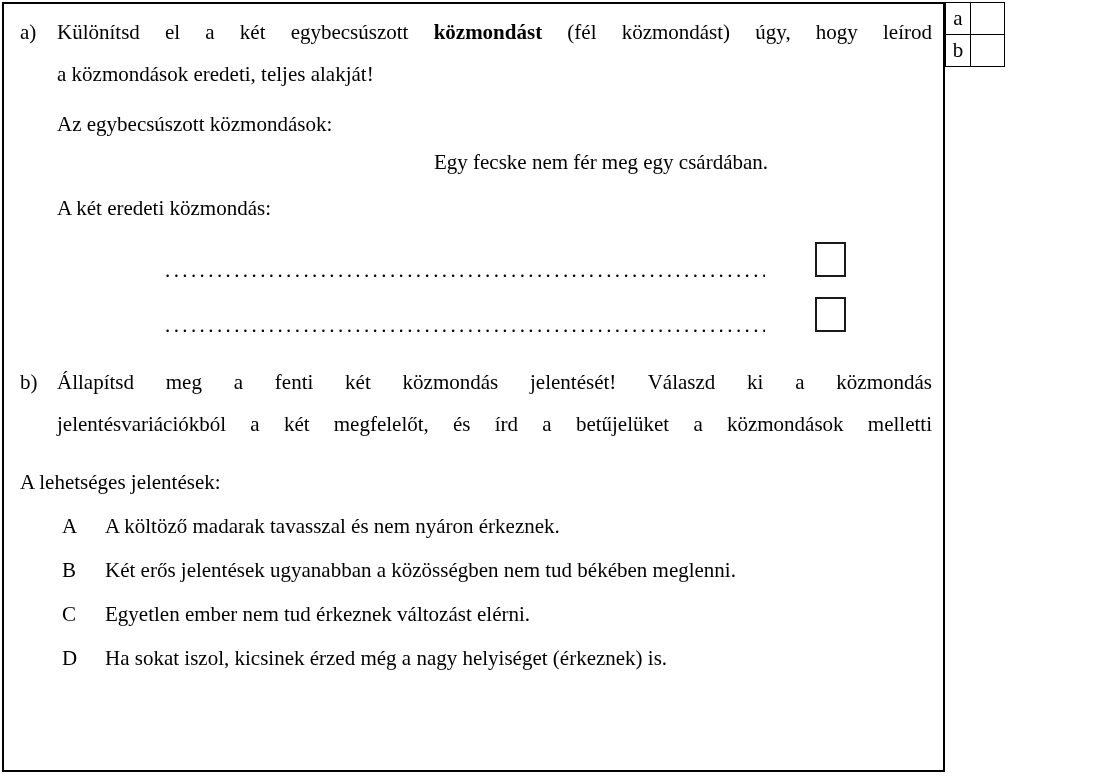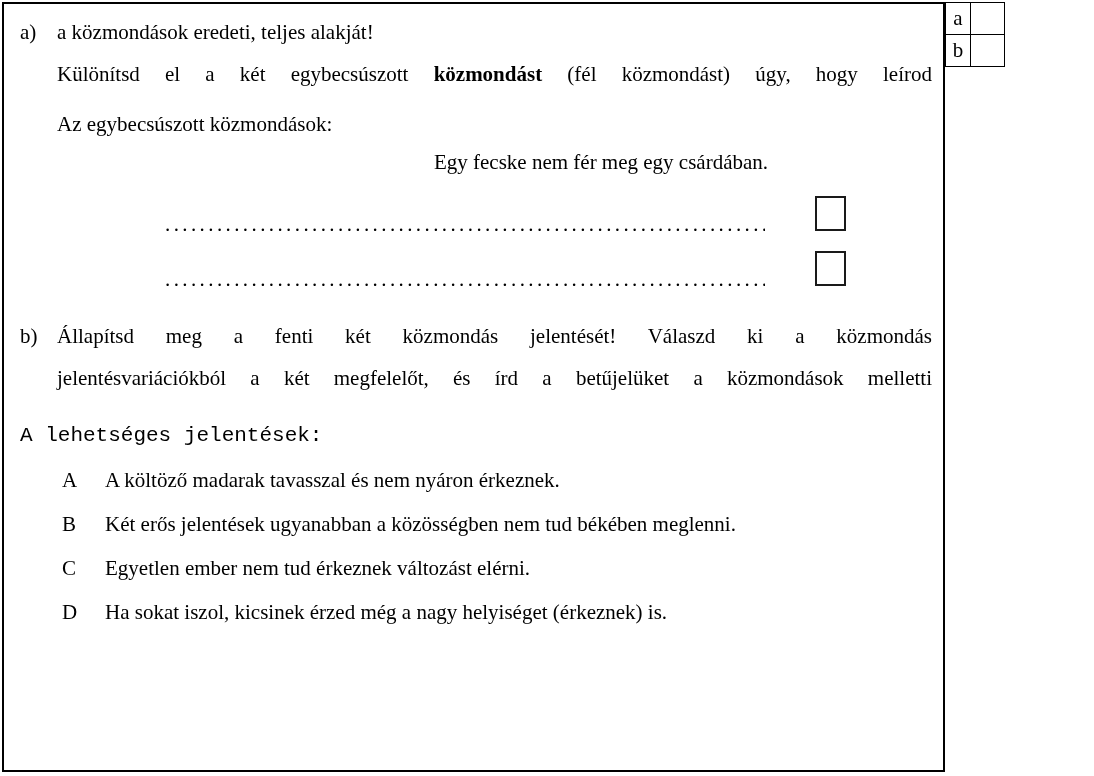--- a/index.html
+++ b/index.html
@@ -83,21 +83,21 @@
   }
   .answer-box {
     width: 27px;
     height: 31px;
     border: 2px solid #1a1a1a;
     margin-left: 50px;
     background: #ffffff;
     box-sizing: content-box;
   }
   .para-b { margin-top: 29px; }
-  .meanings-heading { margin-top: 16px; font-family: Liberation Mono, monospace; }
+  .meanings-heading { margin-top: 16px; }
   
   .options { margin-left: 42px; margin-top: 1px; }
   .option-row {
     display: flex;
     line-height: 44px;
   }
   .option-letter { flex: 0 0 43px; }
   .option-text { flex: 1 1 auto; }
   
   .score-table {
@@ -123,27 +123,28 @@
 <body>
 
 <div class="page">
 
   <div class="main-box">
     <div class="content">
 
       <div class="task-para para-a">
         <span class="marker">a)</span>
         <span class="ptext">
+          <span class="pline just"><span>Különítsd el a két egybecsúszott </span><b>közmondást</b><span> (fél közmondást) úgy, hogy leírod</span></span>
           <span class="pline">a közmondások eredeti, teljes alakját!</span>
-          <span class="pline just"><span>Különítsd el a két egybecsúszott </span><b>közmondást</b><span> (fél közmondást) úgy, hogy leírod</span></span>
         </span>
       </div>
 
       <div class="intro-line">Az egybecsúszott közmondások:</div>
       <div class="proverb-line">Egy fecske nem fér meg egy csárdában.</div>
+      <div class="intro-line2">A két eredeti közmondás:</div>
 
       <div class="answer-row first">
         <span class="dots">........................................................................</span>
         <span class="answer-box"></span>
       </div>
 
       <div class="answer-row second">
         <span class="dots">........................................................................</span>
         <span class="answer-box"></span>
       </div>

